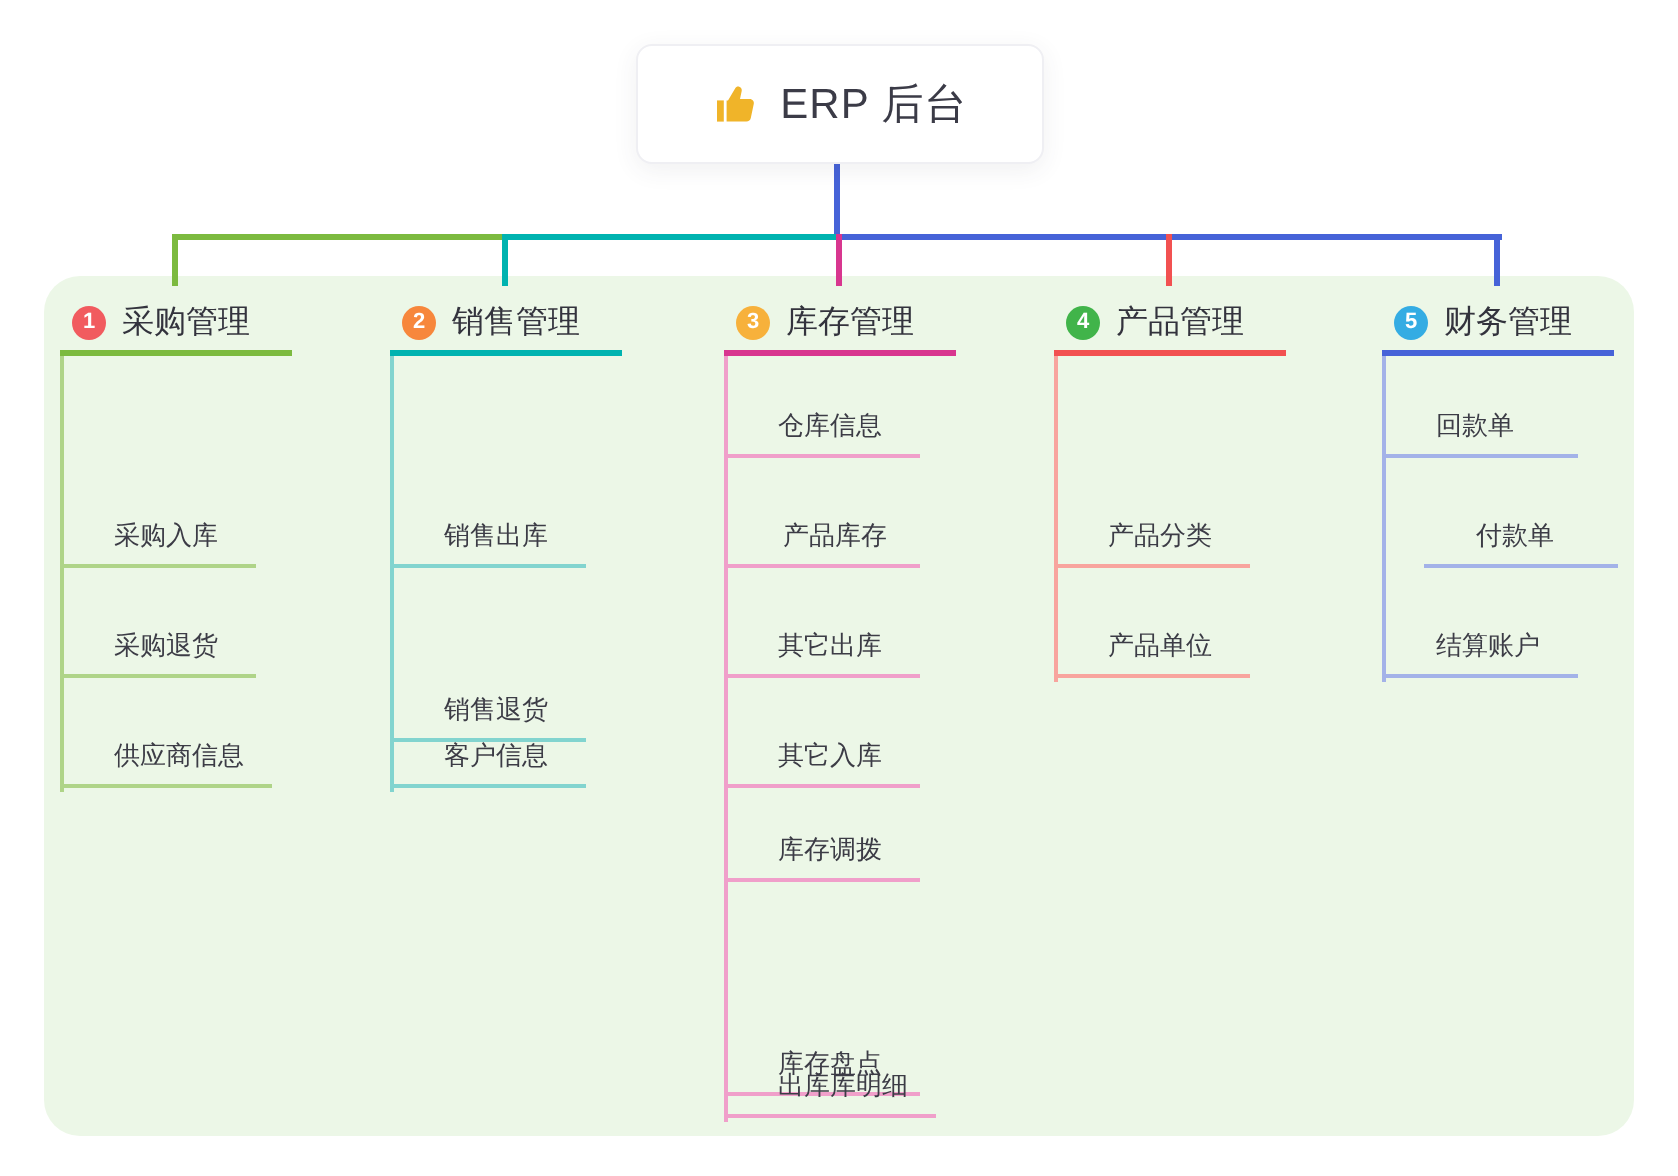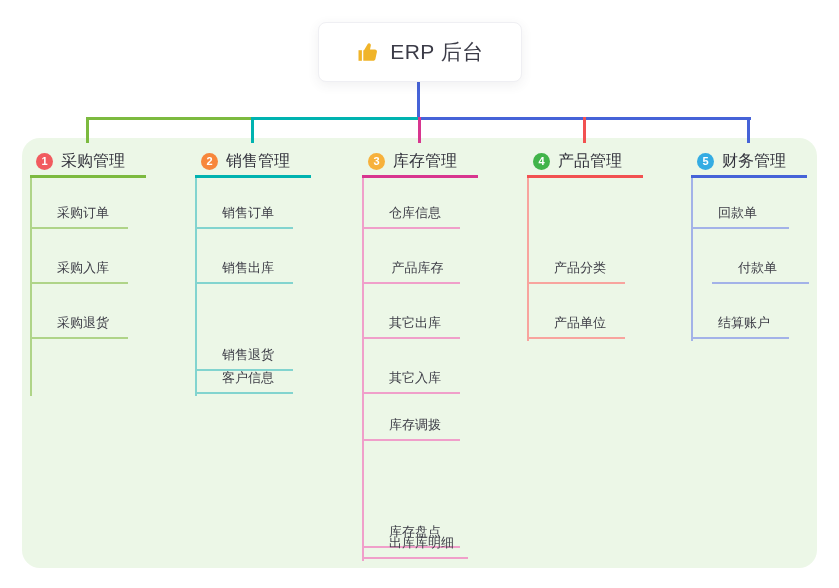--- a/index.html
+++ b/index.html
@@ -76,40 +76,37 @@
   </div>
 
   <div id="branches">
       <div class="branch" style="left: 30px; top: 148px;">
         <div class="branch-header">
           <span class="badge" style="background: rgb(241, 91, 95);">1</span>
           <span class="branch-title">采购管理</span>
         </div>
         <div class="branch-underline" style="background: rgb(124, 186, 63); width: 116px;"></div>
         <div class="branch-vline" style="background: rgb(175, 212, 136); height: 218px;"></div>
-        <div class="child" style="top: 55px; border-bottom-color: rgb(175, 212, 136);">
-          <span class="child-label">采购订单</span>
-        </div>
         <div class="child" style="top: 110px; border-bottom-color: rgb(175, 212, 136);">
           <span class="child-label">采购入库</span>
         </div>
         <div class="child" style="top: 165px; border-bottom-color: rgb(175, 212, 136); text-align: center;">
           <span class="child-label">采购退货</span>
+        </div>
+        <div class="child" style="top: 220px; border-bottom-color: rgb(175, 212, 136);">
+          <span class="child-label">供应商信息</span>
         </div>
       </div>
       <div class="branch" style="left: 195px; top: 148px;">
         <div class="branch-header">
           <span class="badge" style="background: rgb(247, 135, 60);">2</span>
           <span class="branch-title">销售管理</span>
         </div>
         <div class="branch-underline" style="background: rgb(0, 179, 176); width: 116px;"></div>
         <div class="branch-vline" style="background: rgb(130, 212, 207); height: 218px;"></div>
-        <div class="child" style="top: 55px; border-bottom-color: rgb(130, 212, 207);">
-          <span class="child-label">销售订单</span>
-        </div>
         <div class="child" style="top: 110px; border-bottom-color: rgb(130, 212, 207);">
           <span class="child-label">销售出库</span>
         </div>
         <div class="child" style="top: 165px; border-bottom-color: rgb(130, 212, 207); margin-top: 32px;">
           <span class="child-label">销售退货</span>
         </div>
         <div class="child" style="top: 220px; border-bottom-color: rgb(130, 212, 207);">
           <span class="child-label">客户信息</span>
         </div>
       </div>

